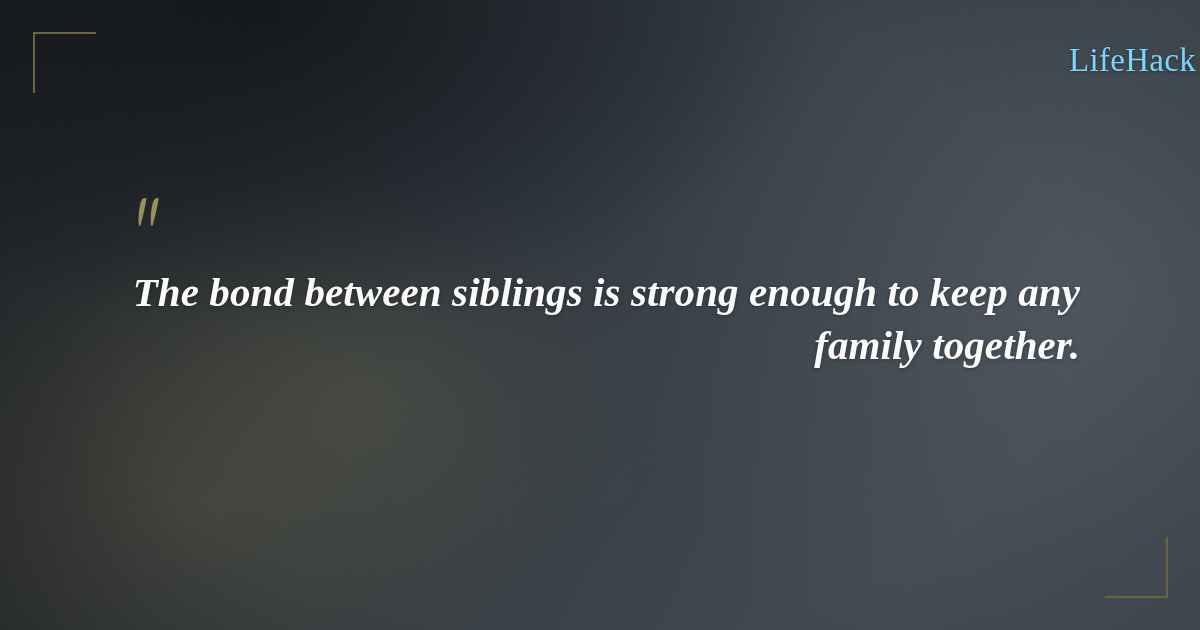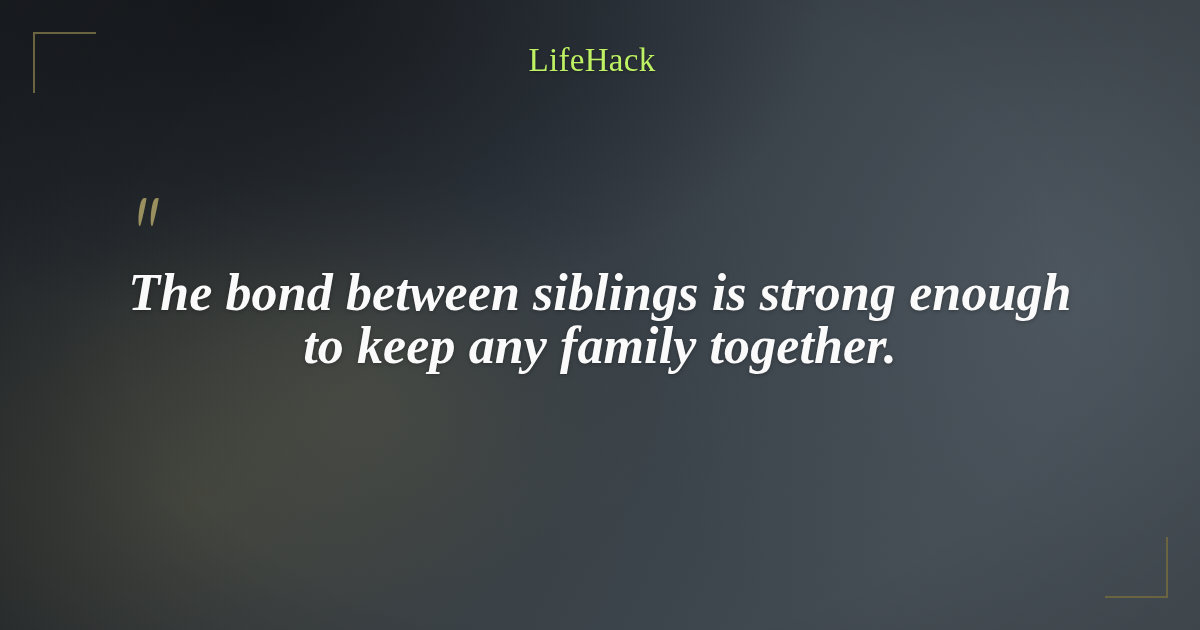--- a/index.html
+++ b/index.html
@@ -94,24 +94,24 @@
   .corner-tl .h { left: 0; top: 0; width: 63px; height: 2px; }
 
   .corner-br { left: 1105px; top: 537px; }
   .corner-br .v { right: 0; top: 0; width: 2px; height: 61px; }
   .corner-br .h { left: 0; bottom: 0; width: 63px; height: 2px; }
 
   
   .brand {
     position: absolute;
     left: 0;
-    right: 16px;
+    right: 4px;
     top: 40px;
-    text-align: center;
-    color: #bef264;
+    text-align: right;
+    color: #7dd3fc;
     font-size: 33px;
     line-height: 40px;
     letter-spacing: 0.3px;
     font-weight: 400;
     text-shadow: 0 1px 3px rgba(0,0,0,0.35);
   }
 
   
   .quote-block {
     position: absolute;
@@ -127,23 +127,23 @@
     width: 48px;
     height: 48px;
   }
   .quote-mark svg { display: block; }
 
   .quote-text {
     position: absolute;
     left: 0;
     top: 76px;
     width: 960px;
-    text-align: center;
+    text-align: right;
     color: #fbfafa;
-    font-size: 52px;
+    font-size: 41px;
     line-height: 53px;
     font-style: italic;
     font-weight: 700;
     letter-spacing: 0.1px;
     text-shadow: 0 1px 4px rgba(0,0,0,0.30);
   }
 </style>
 </head>
 <body>
 

